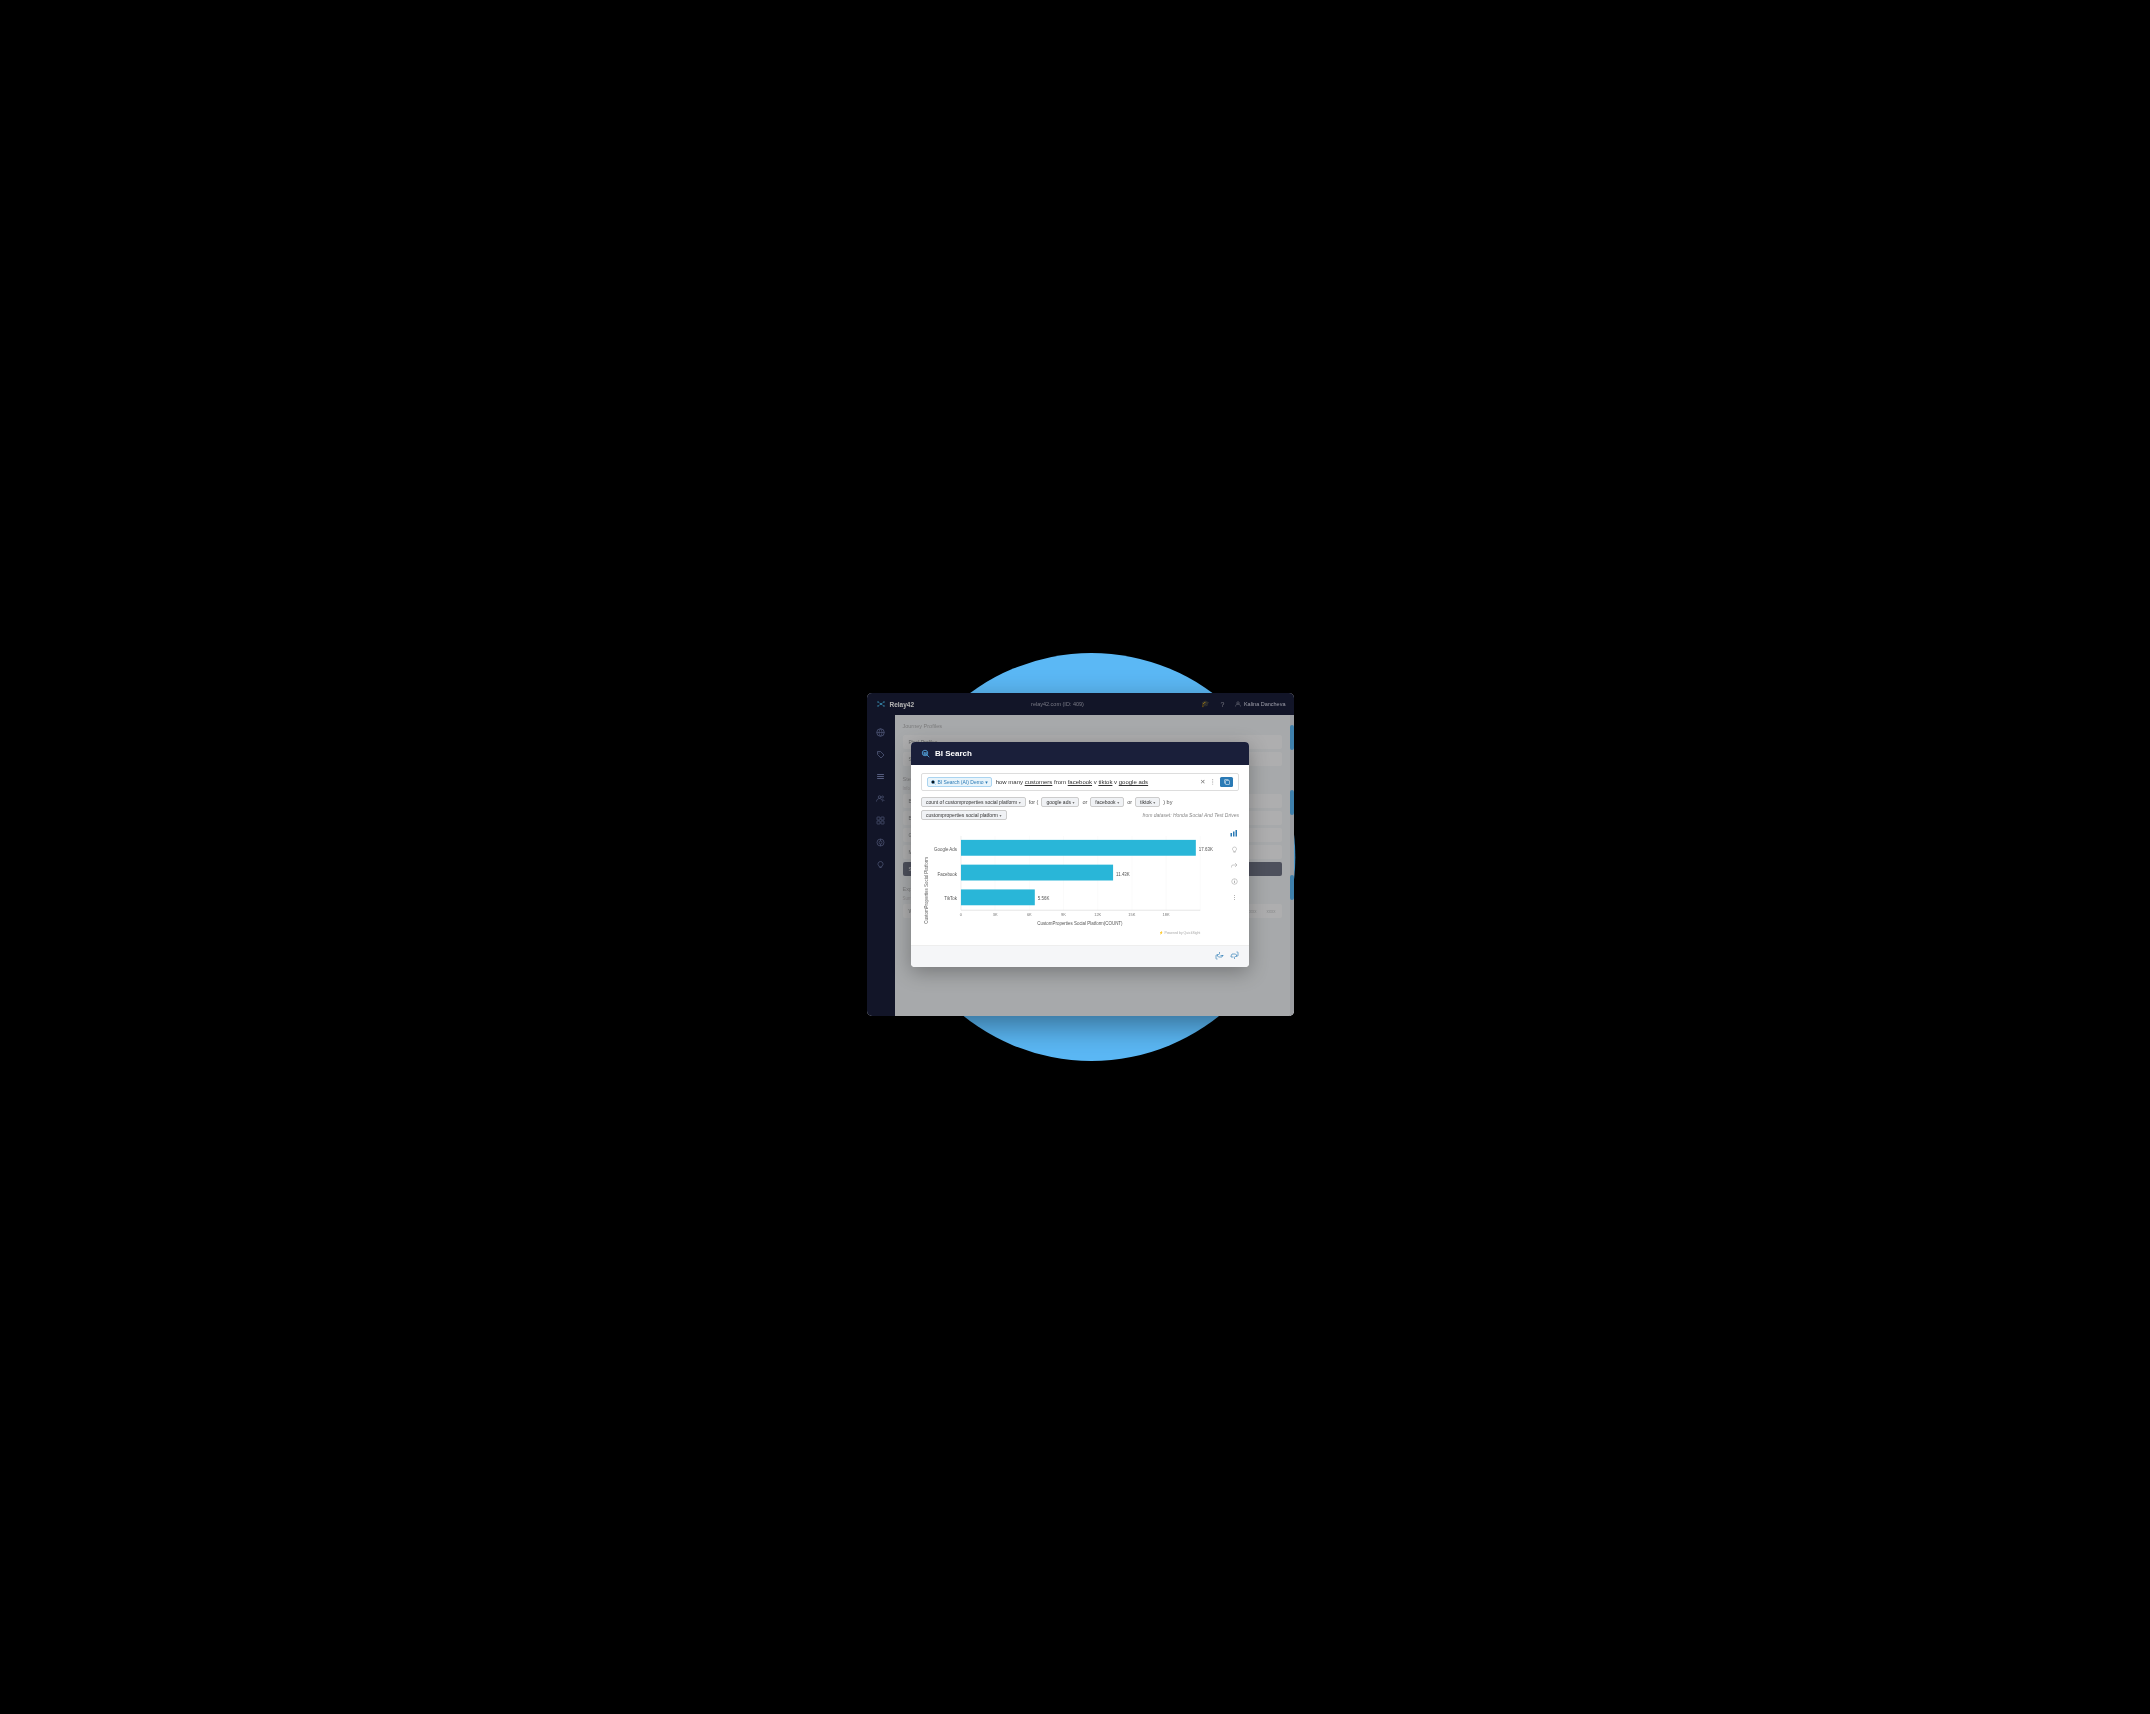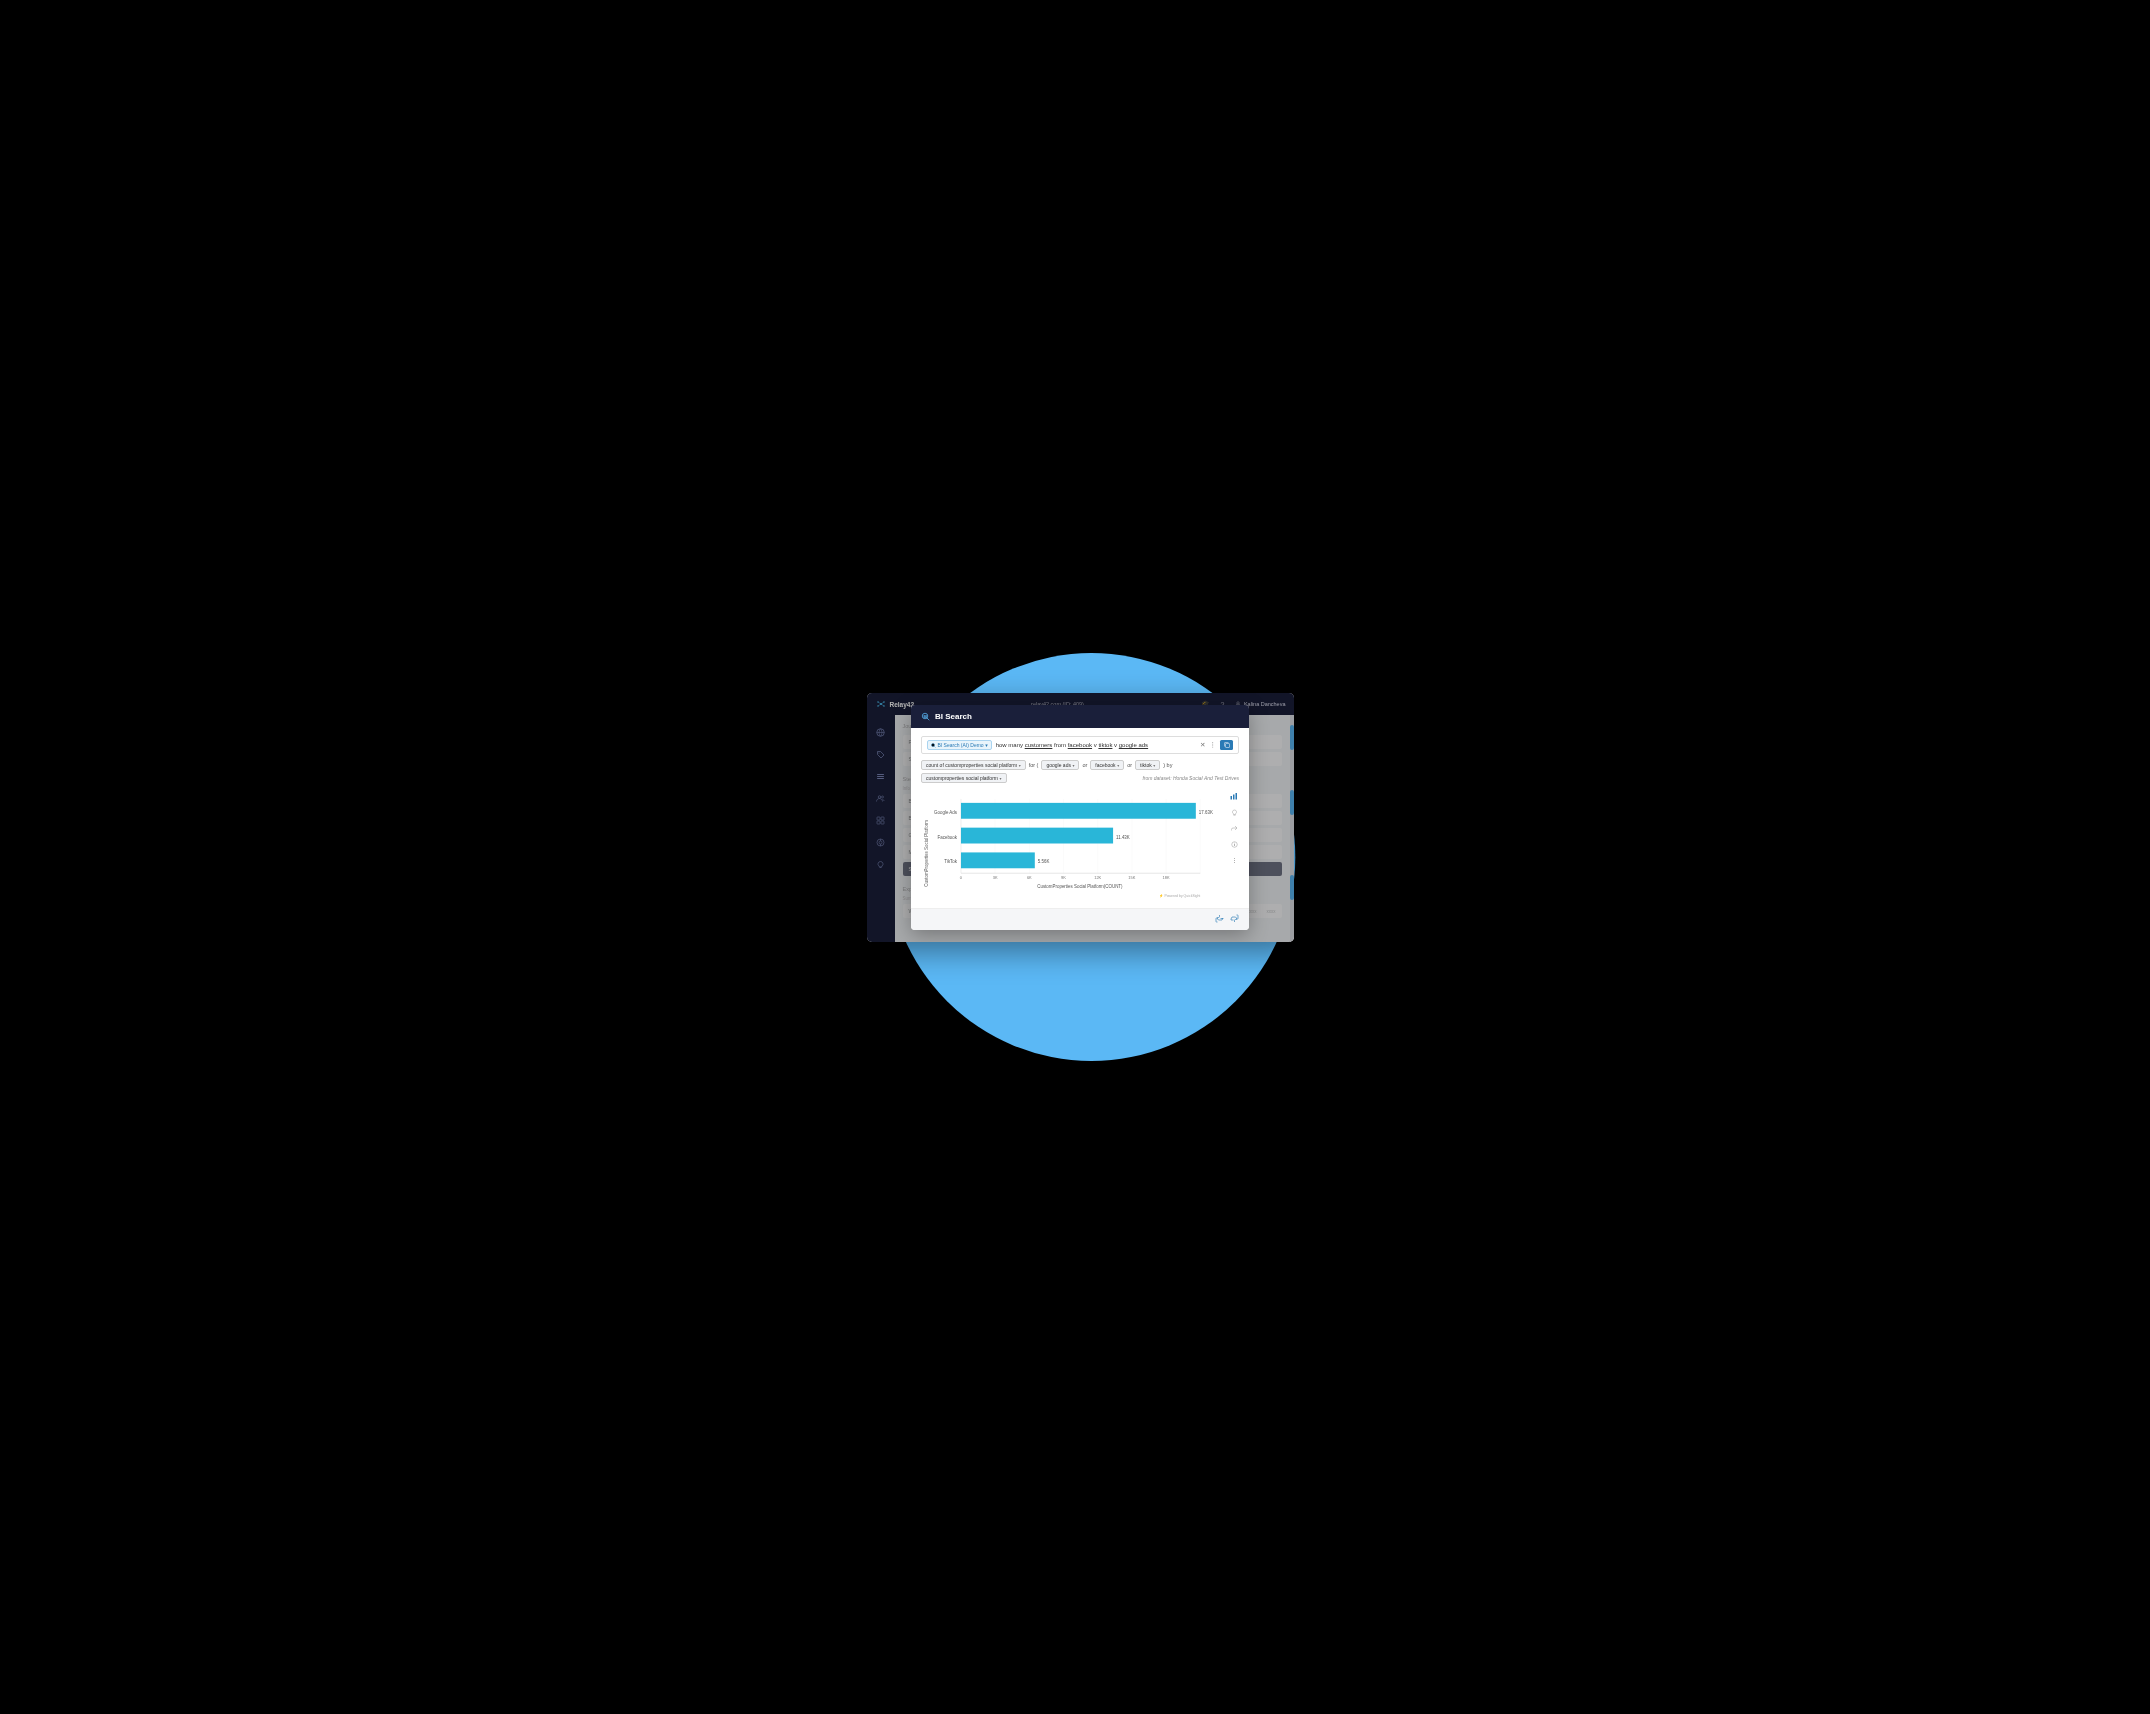--- a/index.html
+++ b/index.html
@@ -30,21 +30,21 @@
       transform: translate(-46%, -50%);
       z-index: 0;
     }
 
     
     .app-window {
       position: absolute;
       top: 25px;
       left: 30px;
       width: 427px;
-      height: 249px;
+      height: 323px;
       background: #f0f2f5;
       border-radius: 5px;
       overflow: hidden;
       z-index: 1;
       box-shadow: 0 10px 30px rgba(0,0,0,0.4);
       display: flex;
       flex-direction: column;
     }
 
     

